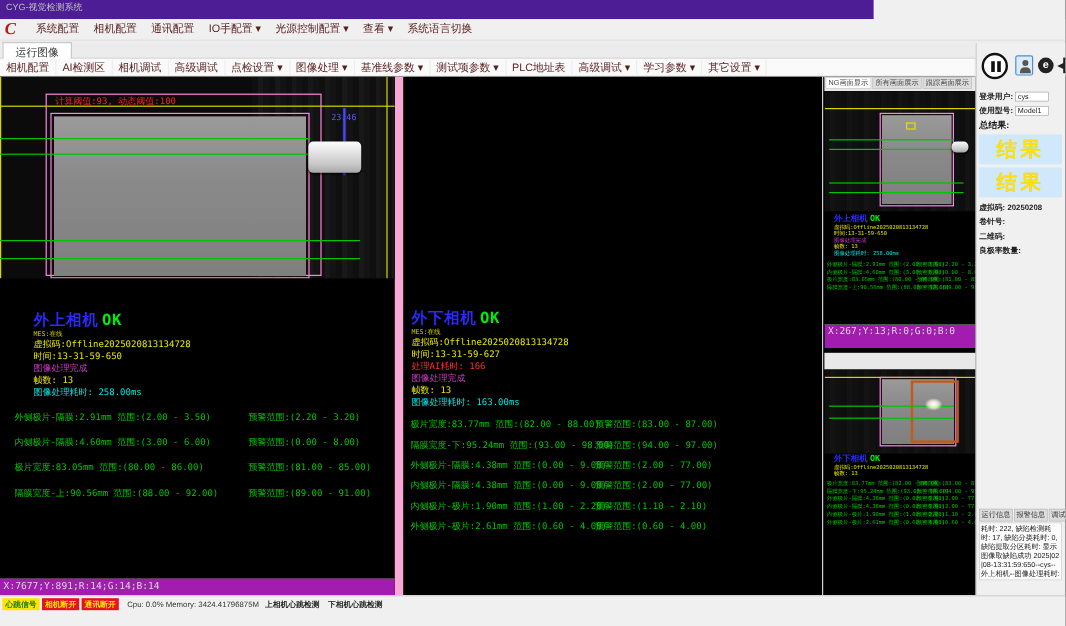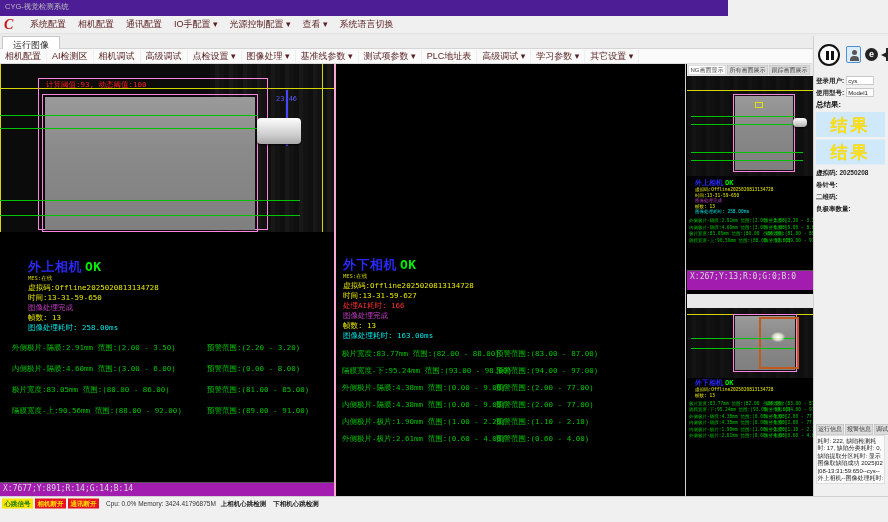--- a/index.html
+++ b/index.html
@@ -18,21 +18,21 @@
   #tabrow{position:absolute;left:0;top:34px;width:888px;height:15px;background:#ececec;border-bottom:1px solid #d5d5d5;}
   #runtab{display:inline-block;height:15px;background:#ffffff;border:1px solid #c9c9c9;border-bottom:none;
           font-size:9px;color:#333;padding:2px 10px 0 10px;margin-left:2px;}
   #toolbar{position:absolute;left:0;top:49px;width:812px;height:15px;background:#fafafa;
            display:flex;align-items:center;border-bottom:1px solid #dcdcdc;}
   .tool-item{font-size:9px;color:#571d1d;padding:0 5px;white-space:nowrap;border-right:1px solid #eee;}
 
   
   #main{position:absolute;left:0;top:64px;width:888px;height:432px;background:#000;}
   .cam{position:absolute;top:0;height:432px;background:#000;}
-  #camL{left:0;width:336px;border-right:2px solid #f9a8d4;}
+  #camL{left:0;width:336px;border-right:7px solid #f9a8d4;}
   #camC{left:337px;width:349px;border-right:1px solid #cfcfcf;}
   .img{position:absolute;left:0;top:0;width:100%;overflow:hidden;background:#0b0b0b;}
   #camL .img{height:168px;}
   #camC .img{height:186px;}
   .stripes{position:absolute;top:0;bottom:0;opacity:.9;
      background:repeating-linear-gradient(90deg,#101010 0 5px,#1a1a1a 5px 9px,#141414 9px 14px);}
   .hl-y{position:absolute;left:0;right:0;height:1px;background:#d6d600;}
   .vl-y{position:absolute;top:0;bottom:0;width:1px;background:#d6d600;}
   .gl{position:absolute;height:1px;background:#00c400;}
   .pink-rect{position:absolute;border:1px solid #ff84e0;}

